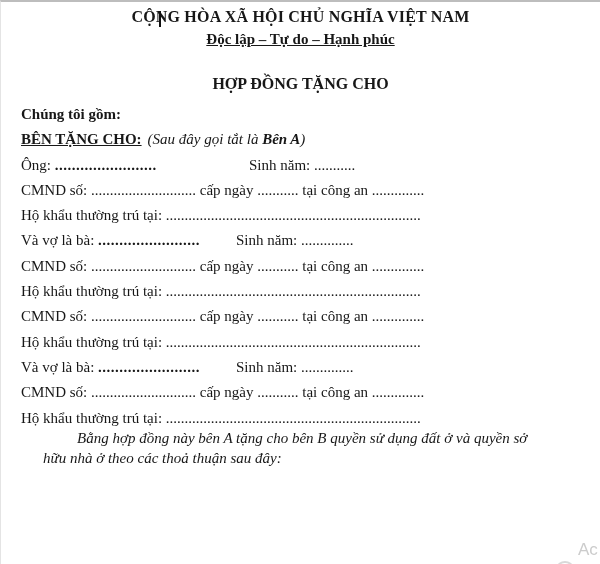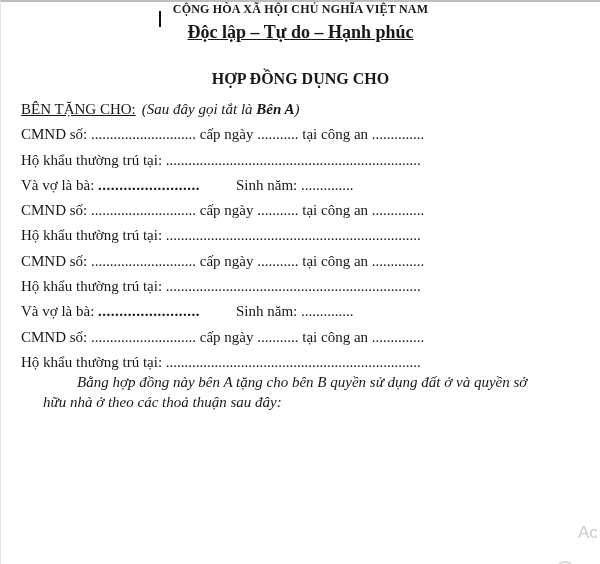--- a/index.html
+++ b/index.html
@@ -10,50 +10,50 @@
     height: 564px;
     background: #ffffff;
     overflow: hidden;
     border-top: 2px solid #bdbdbd;
     border-left: 1px solid #e4e4e4;
     font-family: "Liberation Serif", "DejaVu Serif", serif;
     color: #171717;
   }
   .center { text-align: center; }
   .header-national {
-    margin-top: 0;
-    font-size: 12px;
+    margin-top: 6px;
+    font-size: 16px;
     font-weight: bold;
     letter-spacing: 0.2px;
     text-align: center;
   }
   .header-motto {
     margin-top: 5px;
-    font-size: 18px;
+    font-size: 15px;
     font-weight: bold;
     text-decoration: underline;
   }
   .doc-title { margin-top: 23px; }
   .doc-title div {
     font-size: 16px;
     font-weight: bold;
     line-height: 25px;
   }
   .body-text {
     margin: 6px 20px 0 20px;
     font-size: 15px;
   }
   .line {
     height: 25.3px;
     line-height: 25.3px;
     white-space: nowrap;
     overflow: hidden;
   }
   .bold { font-weight: bold; }
-  .heading-u { font-weight: normal; text-decoration: underline; }
+  .heading-u { font-weight: bold; text-decoration: underline; }
   .note { font-style: italic; margin-left: 6px; }
   .note .bi { font-weight: bold; font-style: italic; margin-top: 31px; }
   .cell-a { display: inline-block; width: 228px; }
   .cell-b { display: inline-block; width: 215px; font-family: Liberation Serif, serif; }
   .dots-bold { font-weight: bold; letter-spacing: 0.5px; }
   .closing {
     margin: -3px 44px 0 22px;
     font-style: italic;
     font-size: 15px;
     line-height: 20px;
@@ -64,21 +64,21 @@
     position: absolute;
     left: 158px;
     top: 9px;
     width: 2px;
     height: 16px;
     background: #101010;
   }
   .watermark {
     position: absolute;
     left: 577px;
-    top: 522px;
+    top: 539px;
     color: #cccccc;
     font-family: "Liberation Sans", sans-serif;
     font-size: 17px;
     line-height: 17px;
   }
   .watermark-fragment {
     position: absolute;
     left: 556px;
     top: 559px;
     width: 16px;
@@ -92,28 +92,32 @@
 <body>
 
 <div class="page">
 
   <div class="caret"></div>
 
   <div class="center header-national">CỘNG HÒA XÃ HỘI CHỦ NGHĨA VIỆT NAM</div>
   <div class="center header-motto">Độc lập – Tự do – Hạnh phúc</div>
 
   <div class="center doc-title">
-    <div>HỢP ĐỒNG DỤNG CHO</div>
+    <div>HỢP ĐỒNG TẶNG CHO</div>
   </div>
 
   <div class="body-text">
 
+    <div class="line bold">Chúng tôi gồm:</div>
 
     <div class="line">
       <span class="heading-u">BÊN TẶNG CHO:</span><span class="note"><span>(Sau đây gọi tắt là </span><span class="bi">Bên A</span><span>)</span></span>
+    </div>
+    <div class="line">
+      <span class="cell-a"><span>Ông:</span> <span class="dots-bold">........................</span></span><span>Sinh năm:</span> <span>...........</span>
     </div>
     <div class="line">CMND số: ............................ cấp ngày ........... tại công an ..............</div>
     <div class="line">Hộ khẩu thường trú tại: ....................................................................</div>
     <div class="line">
       <span class="cell-b"><span>Và vợ là bà:</span> <span class="dots-bold">........................</span></span><span>Sinh năm:</span> <span>..............</span>
     </div>
     <div class="line">CMND số: ............................ cấp ngày ........... tại công an ..............</div>
     <div class="line">Hộ khẩu thường trú tại: ....................................................................</div>
 
     <div class="line">CMND số: ............................ cấp ngày ........... tại công an ..............</div>

